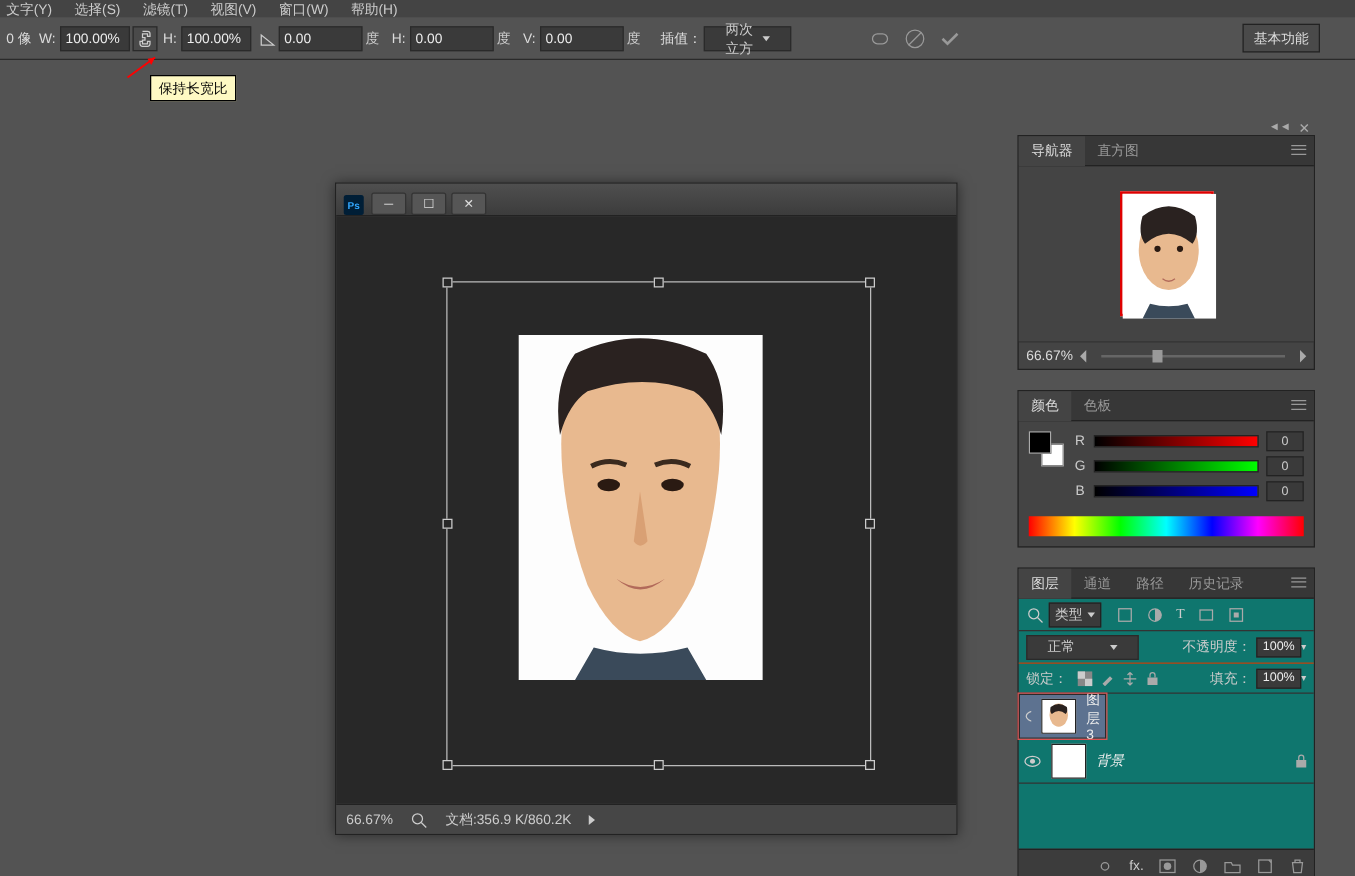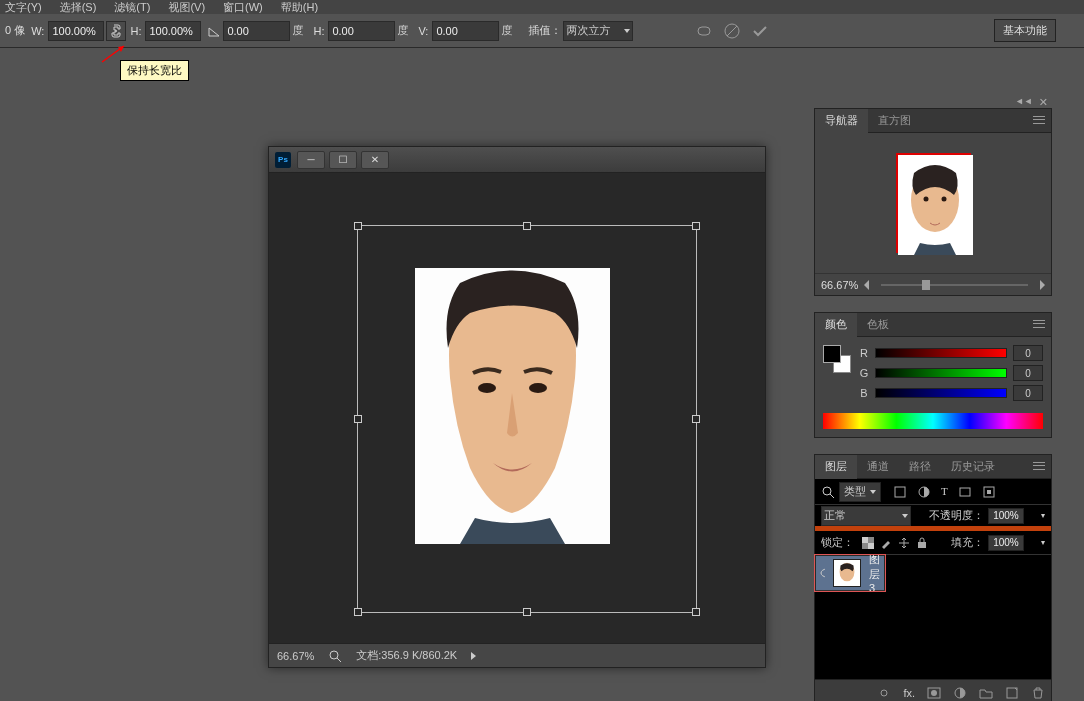--- a/index.html
+++ b/index.html
@@ -6,27 +6,27 @@
 body{background:#535353;width:1084px;height:701px;overflow:hidden;position:relative}
 .menubar{background:#444;height:14px;display:flex;align-items:center;padding:0 5px;gap:18px;color:#ddd}
 .menubar span{cursor:default}
 .options-bar{background:#535353;height:34px;border-bottom:1px solid #2a2a2a;display:flex;align-items:center;padding:0 3px;gap:2px;position:relative}
 .opt-label{color:#ddd;font-size:11px;margin:0 2px}
 .opt-input{background:#3a3a3a;border:1px solid #2a2a2a;height:20px;width:56px;color:#eee;padding:0 3px;font-size:11px}
 .opt-input.sm{width:67px}
 .link-btn{width:20px;height:20px;background:#4a4a4a;border:1px solid #2a2a2a;display:flex;align-items:center;justify-content:center;cursor:pointer}
 .deg{color:#ccc;font-size:11px;margin-right:6px}
 .interpolate{display:flex;align-items:center;margin-left:6px}
-.sel{background:#3a3a3a;border:1px solid #2a2a2a;height:20px;width:70px;display:flex;align-items:center;justify-content:space-between;padding:0 2px}
+.sel{background:#3a3a3a;border:1px solid #2a2a2a;height:20px;width:70px;display:flex;align-items:center;justify-content:space-between;padding:0 16px}
 .sel .tri{width:0;height:0;border-left:3px solid transparent;border-right:3px solid transparent;border-top:4px solid #ccc}
 .options-right{position:absolute;right:28px;display:flex;align-items:center;gap:10px}
 .red-arrow{position:absolute;left:100px;top:44px;pointer-events:none}
 .tooltip{position:absolute;left:120px;top:60px;background:#fef9c3;color:#000;border:1px solid #000;padding:2px 6px;font-size:11px}
 .doc-window{position:absolute;left:268px;top:146px;width:498px;height:522px;background:#4a4a4a;border:1px solid #222;box-shadow:0 0 10px rgba(0,0,0,.5)}
-.doc-titlebar{height:26px;background:linear-gradient(#4f4f4f,#3c3c3c);display:flex;align-items:center;padding:0 6px;border-bottom:1px solid #222}
+.doc-titlebar{height:26px;background:linear-gradient(#4f4f4f,#3c3c3c);display:flex;align-items:flex-end;padding:0 6px;border-bottom:1px solid #222}
 .ps-icon{width:16px;height:16px;background:#001e36;color:#31a8ff;font-size:8px;font-weight:bold;display:flex;align-items:center;justify-content:center;border-radius:2px;margin-right:6px}
 .doc-title{flex:1;color:#ddd;font-size:12px}
 .win-btns{display:flex;gap:4px}
 .win-btn{width:28px;height:18px;background:#565656;border:1px solid #333;border-radius:2px;display:flex;align-items:center;justify-content:center;color:#ddd;font-size:10px}
 .canvas-area{height:470px;background:#282828;position:relative;display:flex;align-items:center;justify-content:center}
 .transform-box{position:absolute;left:88px;top:52px;width:340px;height:388px;border:1px solid #bbb}
 .handle{position:absolute;width:8px;height:8px;background:#282828;border:1px solid #ccc}
 .h-tl{left:-4px;top:-4px}.h-tr{right:-4px;top:-4px}.h-bl{left:-4px;bottom:-4px}.h-br{right:-4px;bottom:-4px}
 .h-t{left:50%;top:-4px;margin-left:-4px}.h-b{left:50%;bottom:-4px;margin-left:-4px}
 .h-l{left:-4px;top:50%;margin-top:-4px}.h-r{right:-4px;top:50%;margin-top:-4px}
@@ -56,28 +56,28 @@
 .swatch.front{left:0;top:0;background:#000;border:1px solid #aaa}
 .rgb-sliders{flex:1}
 .rgb-row{display:flex;align-items:center;gap:6px;margin-bottom:4px}
 .rgb-row label{width:10px;text-align:center}
 .grad{flex:1;height:10px;border:1px solid #222}
 .grad.r{background:linear-gradient(90deg,#000,#f00)}
 .grad.g{background:linear-gradient(90deg,#000,#0f0)}
 .grad.b{background:linear-gradient(90deg,#000,#00f)}
 .rgb-val{width:30px;height:16px;background:#3a3a3a;border:1px solid #222;text-align:center;font-size:10px}
 .spectrum{height:16px;background:linear-gradient(90deg,red,yellow,lime,cyan,blue,magenta,red);margin:0 8px 8px}
-.layers-body{height:200px;background:#000000}
+.layers-body{height:200px;background:#0f766e}
 .layer-toolbar{height:26px;display:flex;align-items:center;padding:0 6px;gap:4px;border-bottom:1px solid #333}
 .type-sel{display:flex;align-items:center;background:#3a3a3a;border:1px solid #222;height:20px;padding:0 4px;gap:4px}
 .layer-icons{display:flex;gap:10px;margin-left:8px;color:#aaa}
-.layer-row2{height:26px;display:flex;align-items:center;padding:0 6px;gap:4px;border-bottom:5px solid #c2410c}
+.layer-row2{height:26px;display:flex;align-items:center;padding:0 6px;gap:4px;border-bottom:1px solid #c2410c}
 .layer-row3{height:24px;display:flex;align-items:center;padding:0 6px;gap:4px;border-bottom:1px solid #333;font-size:10px}
 .lock-icons{display:flex;gap:6px;margin-left:4px}
-.percent-box{display:flex;align-items:center;gap:17px}
+.percent-box{display:flex;align-items:center;gap:0}
 .percent-box input{width:36px;height:16px;background:#3a3a3a;border:1px solid #222;text-align:center;font-size:10px;color:#eee}
 .layer-list{}
 .layer-item{height:36px;display:flex;align-items:center;padding:0 4px;gap:8px;border-bottom:1px solid #333}
 .layer-item.sel{background:#5d7290;outline:1px solid #d55}
 .eye{width:14px;height:14px}
 .layer-thumb{width:28px;height:28px;background:#fff;border:1px solid #222;display:flex;align-items:center;justify-content:center}
 .layer-name{color:#eee;font-size:11px}
 .layers-foot{height:26px;border-top:1px solid #222;display:flex;align-items:center;justify-content:flex-end;padding:0 6px;gap:12px;color:#999;background:#3c3c3c}
 .basic-btn{background:#4a4a4a;border:1px solid #222;padding:3px 8px;color:#ddd;font-size:11px}
 .face-svg{width:100%;height:100%}
@@ -356,20 +356,32 @@
             </svg>
           <div class="layer-thumb">
               <svg viewBox="0 0 28 28" width="28" height="28">
                 <rect width="28" height="28" fill="#fff"></rect>
                 <ellipse cx="14" cy="13" rx="8" ry="10" fill="#e8b98f"></ellipse>
                 <path d="M7 6 Q14 1 21 6 Q22 10 20 12 Q14 7 8 12 Q6 10 7 6" fill="#2a2220"></path>
               </svg>
             </div>
           <span class="layer-name">图层 3</span>
         </div>
+        <div class="layer-item">
+          <svg class="eye">
+              <ellipse cx="7" cy="7" rx="6" ry="4" fill="none" stroke="#ccc"></ellipse>
+              <circle cx="7" cy="7" r="2" fill="#ccc"></circle>
+            </svg>
+          <div class="layer-thumb"></div>
+          <span class="layer-name" style="font-style:italic">背景</span>
+          <svg width="12" height="12" style="margin-left:auto">
+              <rect x="2" y="5" width="8" height="6" fill="#aaa"></rect>
+              <path d="M4 5V3a2 2 0 014 0v2" fill="none" stroke="#aaa"></path>
+            </svg>
+        </div>
       </div>
     </div>
     <div class="layers-foot">
       <svg width="14" height="14">
           <path d="M4 7a3 3 0 016 0M4 7a3 3 0 006 0" stroke="#999" fill="none"></path>
         </svg>
       <span style="">fx.</span>
       <svg width="14" height="14">
           <rect x="1" y="2" width="12" height="10" fill="none" stroke="#999"></rect>
           <circle cx="7" cy="7" r="3" fill="#999"></circle>

